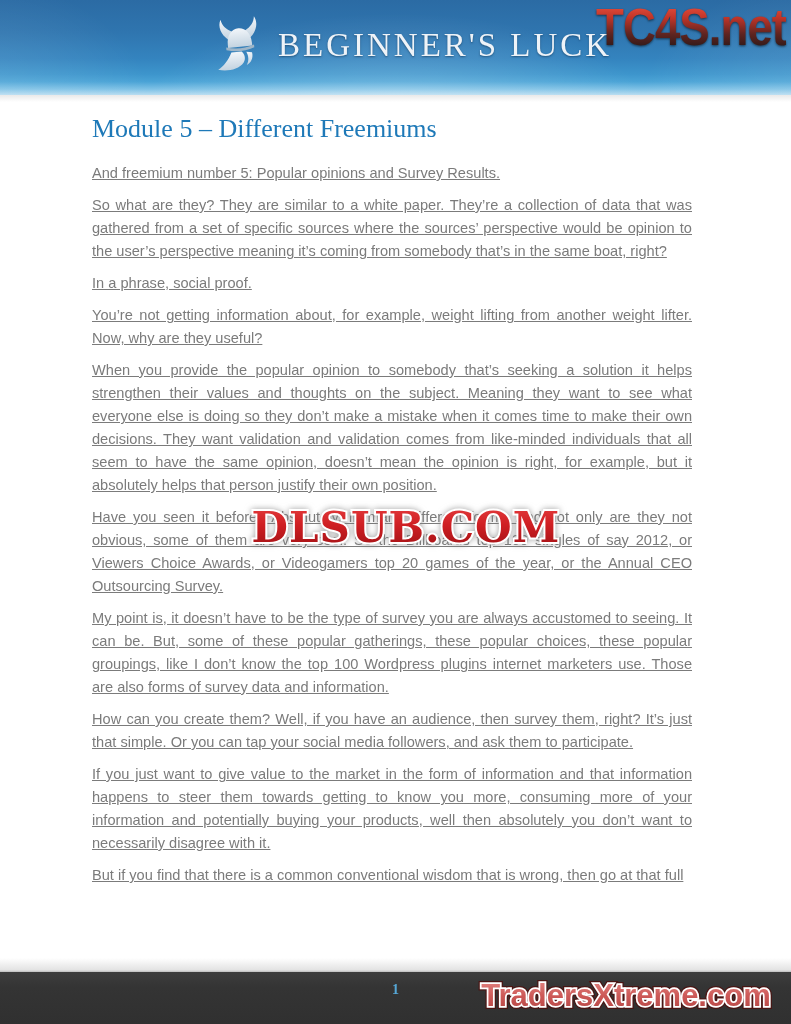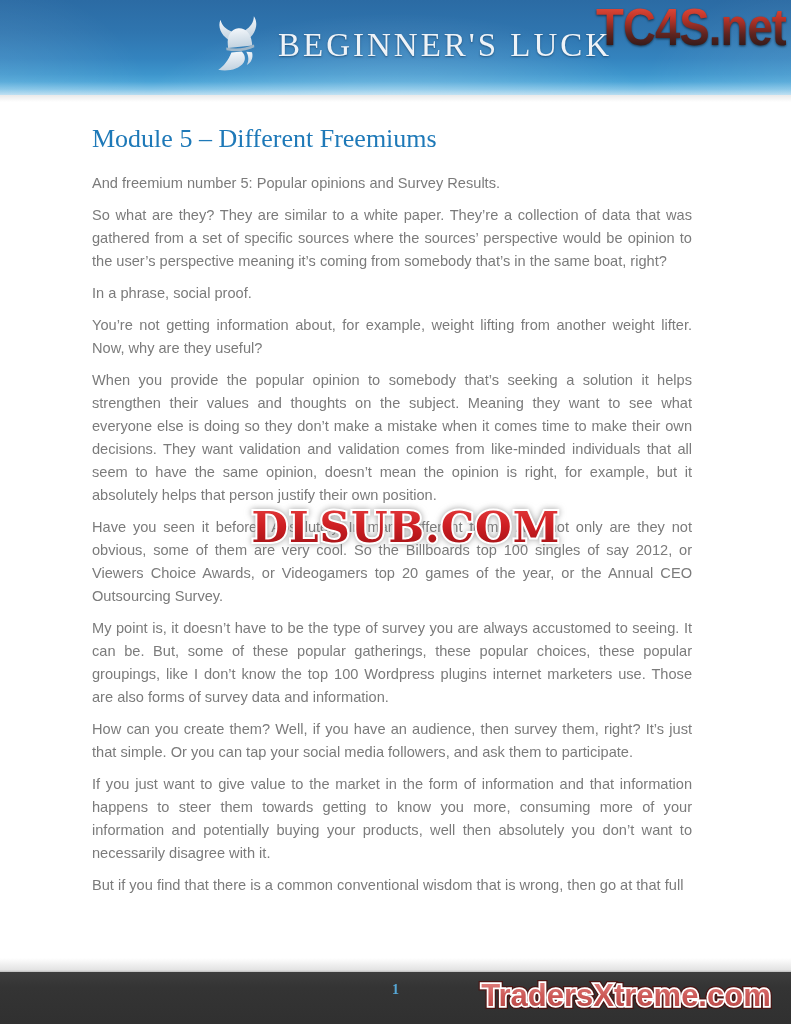--- a/index.html
+++ b/index.html
@@ -28,25 +28,25 @@
   .brand-text{font-family:"Liberation Serif",serif;font-size:33px;letter-spacing:3px;
     color:#eef3f8;text-shadow:0 1px 2px rgba(10,40,70,.55);white-space:nowrap;
     font-weight:normal;}
   .tc4s{position:absolute;top:2px;right:5px;font-weight:bold;font-size:48px;line-height:1;
     letter-spacing:-1px;transform:scale(.95,1.08);transform-origin:top right;
     background:linear-gradient(180deg,#ef5340 0%,#c03529 30%,#5e2420 62%,#191516 100%);
     -webkit-background-clip:text;background-clip:text;color:transparent;
     filter:drop-shadow(0 1px 1px rgba(0,0,0,.55));}
 
   
-  .content{position:absolute;left:92px;top:93px;width:608px;}
+  .content{position:absolute;left:92px;top:83px;width:608px;}
   .doc-title{font-family:"Liberation Serif",serif;font-weight:normal;
     color:var(--title-blue);font-size:26px;line-height:32px;margin-top:30px;margin-bottom:17px;}
   .paras p{font-size:14.6px;line-height:23px;color:var(--body-gray);
-    text-align:justify;margin:0 8px 9px 0;}
+    text-align:justify;margin:0 8px 9px 0;text-decoration:underline;}
   .paras p:last-child{text-align:left;}
 
   
   .dlsub{position:absolute;left:50%;top:500px;transform:translateX(-47%);
     filter:drop-shadow(0 0 3px rgba(130,130,130,.75));}
   .traders{position:absolute;right:10px;top:50%;transform:translateY(-50%);}
 
   
   .pre-footer{position:absolute;left:0;bottom:52px;width:100%;height:14px;
     background:linear-gradient(180deg,rgba(240,240,240,0),#e3e3e3 85%,#bdbdbd 100%);}

